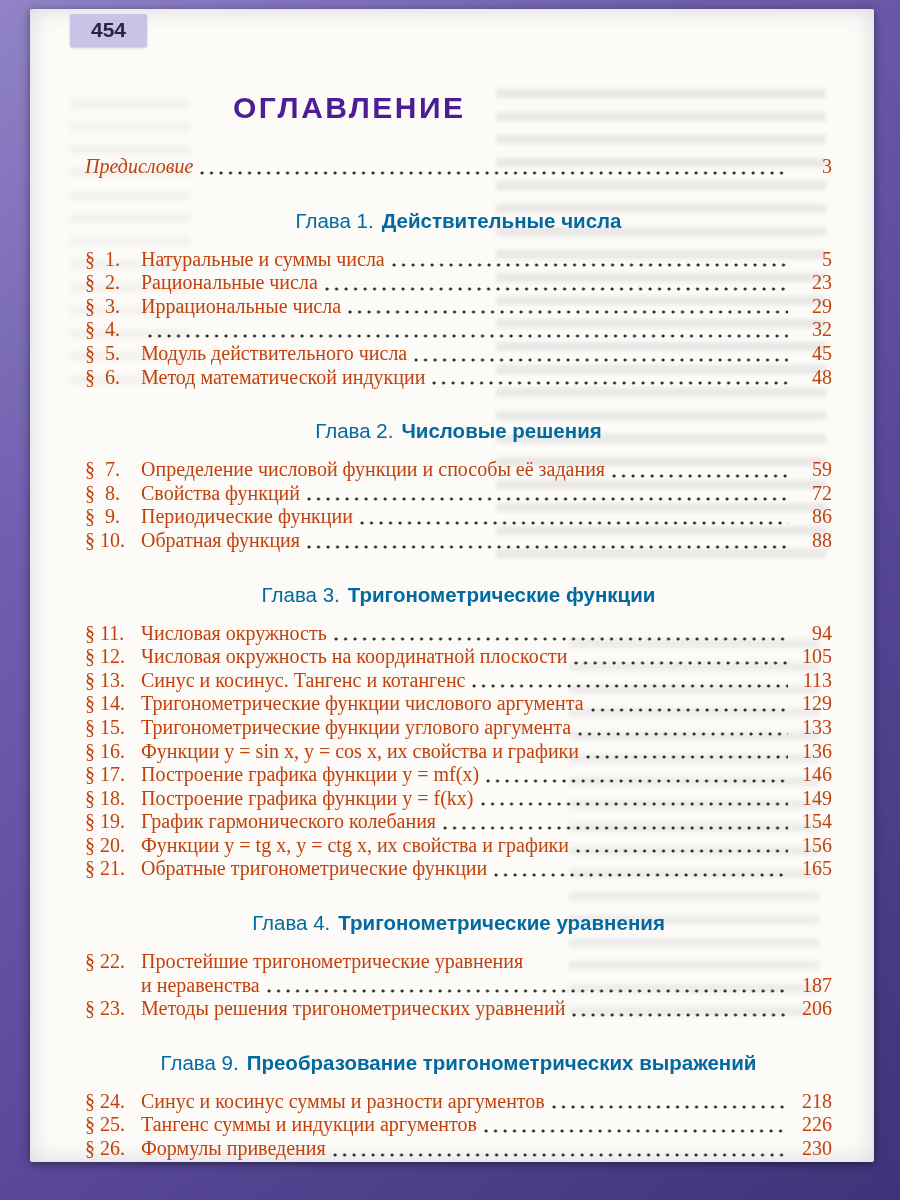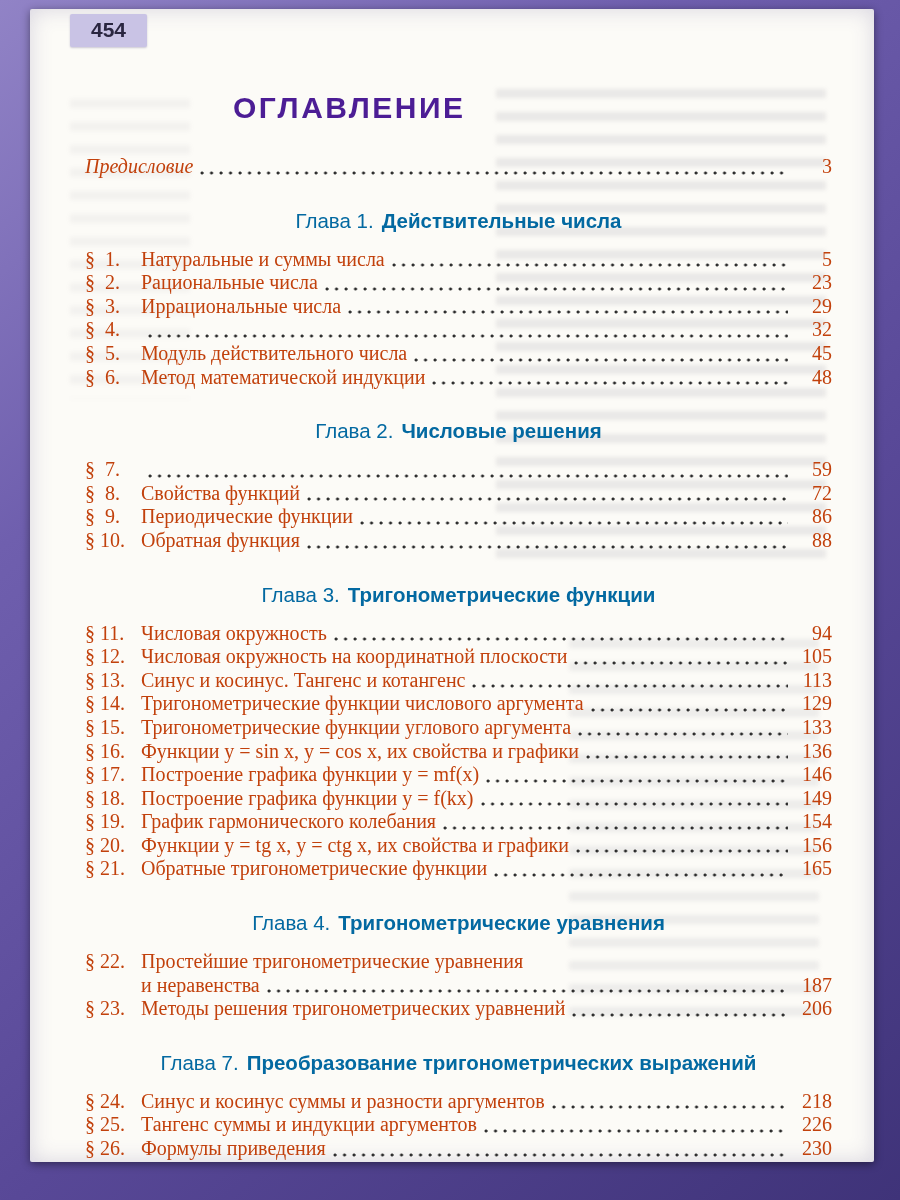--- a/index.html
+++ b/index.html
@@ -169,20 +169,21 @@
                 <span class="leader"></span>
                 <span class="pg">48</span>
               </div>
             </div>
           </div>
           <div class="chapter"><span class="ch-label">Глава 2.</span><span class="ch-title">Числовые решения</span></div>
           <div class="entry">
             <span class="num">§  7.</span>
             <div class="body">
               <div class="line">
+                <span class="t">Определение числовой функции и способы её задания</span>
                 <span class="leader"></span>
                 <span class="pg">59</span>
               </div>
             </div>
           </div>
           <div class="entry">
             <span class="num">§  8.</span>
             <div class="body">
               <div class="line">
                 <span class="t">Свойства функций</span>
@@ -339,21 +340,21 @@
           <div class="entry">
             <span class="num">§ 23.</span>
             <div class="body">
               <div class="line">
                 <span class="t">Методы решения тригонометрических уравнений</span>
                 <span class="leader"></span>
                 <span class="pg">206</span>
               </div>
             </div>
           </div>
-          <div class="chapter"><span class="ch-label">Глава 7.</span><span class="ch-title">Преобразование тригонометрических выражений</span></div>
+          <div class="chapter"><span class="ch-label">Глава 9.</span><span class="ch-title">Преобразование тригонометрических выражений</span></div>
           <div class="entry">
             <span class="num">§ 24.</span>
             <div class="body">
               <div class="line">
                 <span class="t">Синус и косинус суммы и разности аргументов</span>
                 <span class="leader"></span>
                 <span class="pg">218</span>
               </div>
             </div>
           </div>

